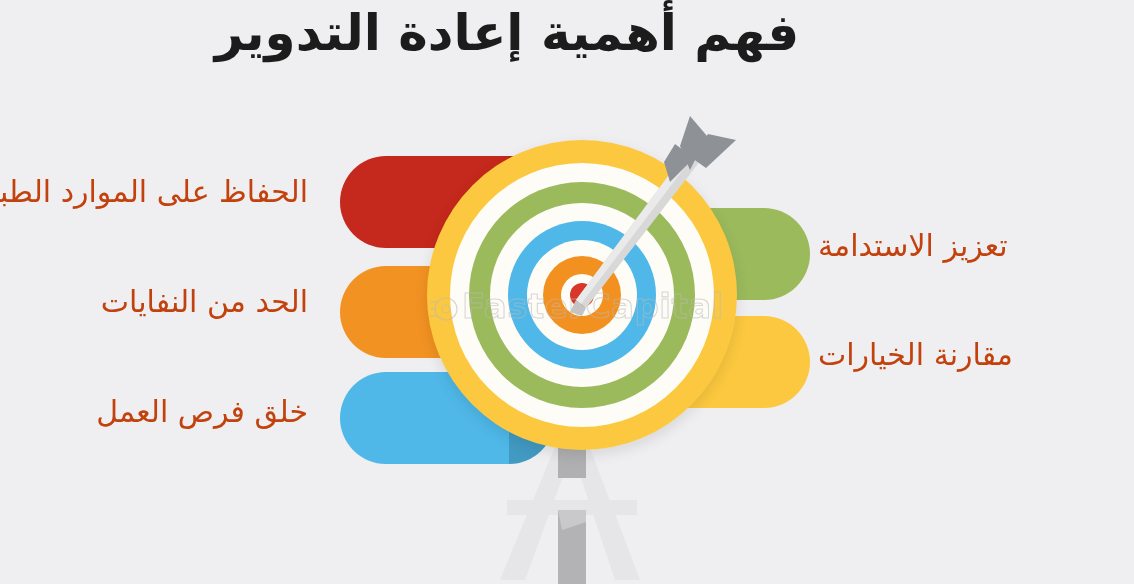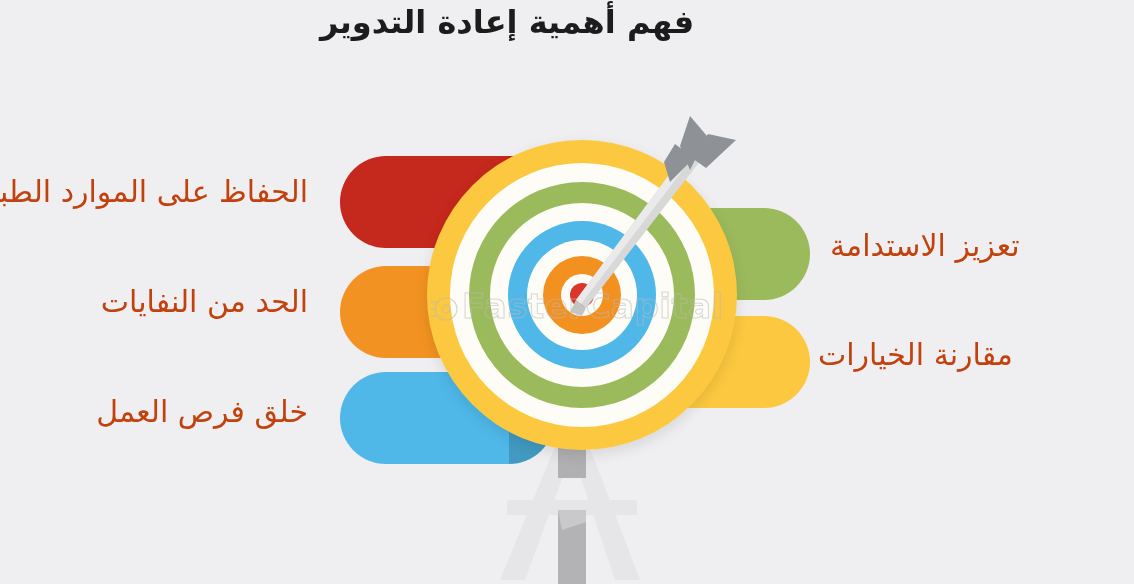--- a/index.html
+++ b/index.html
@@ -19,21 +19,21 @@
     overflow: hidden;
   }
 
   
   .title {
     position: absolute;
     top: 2px;
     left: 0;
     width: 1134px;
     text-align: center;
-    font-size: 32px;
+    font-size: 50px;
     font-weight: 700;
     color: #1c1c1c;
     direction: rtl;
     letter-spacing: 0px;
     line-height: 1.25;
     padding-right: 120px;
     box-sizing: border-box;
     white-space: nowrap;
   }
 
@@ -148,21 +148,21 @@
     color: #c2410c;
     white-space: nowrap;
     z-index: 4;
   }
   .lbl-left  { right: 826px; }
   .lbl-right { left: 818px; text-align: right; }
 
   .lbl1 { top: 174px; }
   .lbl2 { top: 284px; }
   .lbl3 { top: 394px; }
-  .lbl4 { top: 228px; margin-left: 12px; }
+  .lbl4 { top: 228px; }
   .lbl5 { top: 337px; }
 </style>
 </head>
 <body>
 
 <div id="stage">
 
   <div class="title">فهم أهمية إعادة التدوير</div>
 
   <div class="stand">

